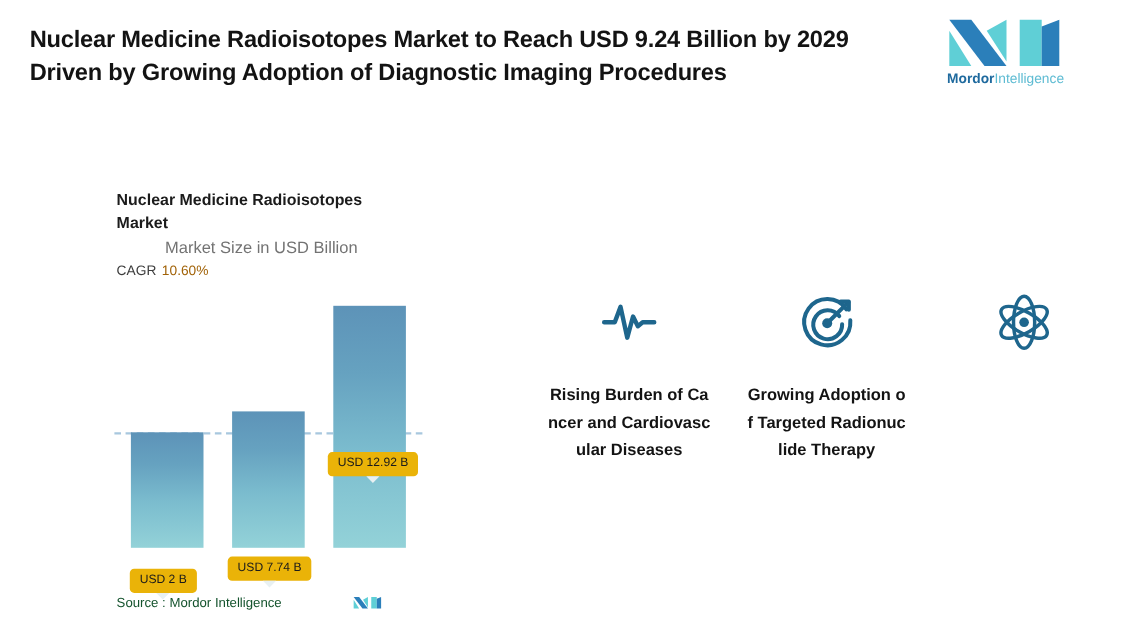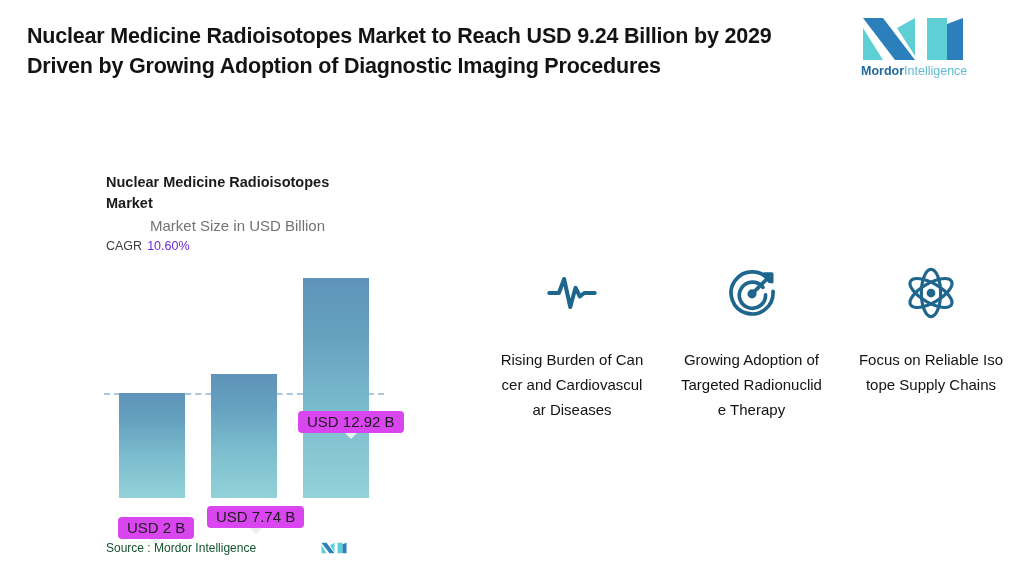--- a/index.html
+++ b/index.html
@@ -50,21 +50,21 @@
   }
   .chart-subtitle {
     position: absolute; left: 106px; top: 60px;
     font-size: 15px; color: #737373; line-height: 16px; margin-left: 44px;
   }
   .chart-cagr {
     position: absolute; left: 106px; top: 80px;
     font-size: 12.5px; color: #3c3c3c; line-height: 16px;
     white-space: nowrap;
   }
-  .chart-cagr .cagr-value { color: #6d28d9; margin-left: 5px; }
+  .chart-cagr .cagr-value { color: #a16207; margin-left: 5px; }
 
   .plot { position: absolute; left: 0; top: 0; width: 470px; height: 420px; }
 
   .baseline {
     position: absolute;
     left: 104px; top: 235px;
     width: 280px; height: 0;
     border-top: 2px dashed #a8c7de;
   }
 
@@ -73,23 +73,23 @@
     bottom: 80px;
     width: 66px;
     background: linear-gradient(to bottom, #5d93b8 0%, #66a2c0 28%, #7bbcce 60%, #93d2d8 100%);
   }
   .bar-2025 { left: 119px; height: 105px; }
   .bar-2026 { left: 211px; height: 124px; }
   .bar-2031 { left: 303px; height: 220px; }
 
   .bar-label {
     position: absolute;
-    font-size: 15px;
+    font-size: 11px;
     color: #1b1b1b;
-    background: #d946ef;
+    background: #eab308;
     border-radius: 4px;
     padding: 4px 9px 5px 9px;
     white-space: nowrap;
     line-height: 13px;
   }
   .bar-label::after {
     content: "";
     position: absolute;
     left: 50%; bottom: -6px;
     margin-left: -6px;
@@ -124,21 +124,21 @@
     width: 523px; height: 280px;
     display: flex; justify-content: space-between; align-items: flex-start;
   }
   .trend-card { width: 164px; display: flex; flex-direction: column; align-items: center; }
   .trend-icon { width: 56px; height: 56px; display: block; color: #1e668d; }
   .trend-text {
     margin-top: 26px;
     width: 148px;
     text-align: center;
     font-size: 15px;
-    font-weight: normal;
+    font-weight: bold;
     line-height: 25px;
     color: #131313;
     word-break: break-all;
   }
 </style>
 </head>
 <body>
 
 <div class="page">
 
@@ -213,19 +213,18 @@
         <div class="trend-text">Growing Adoption of Targeted Radionuclide Therapy</div>
       </div>
 
       <div class="trend-card">
         <svg class="trend-icon" viewBox="0 0 64 64" fill="none" stroke="currentColor" stroke-width="3.6">
           <ellipse cx="32" cy="32" rx="11" ry="27"></ellipse>
           <ellipse cx="32" cy="32" rx="11" ry="27" transform="rotate(60 32 32)"></ellipse>
           <ellipse cx="32" cy="32" rx="11" ry="27" transform="rotate(120 32 32)"></ellipse>
           <circle cx="32" cy="32" r="5" fill="currentColor" stroke="none"></circle>
         </svg>
-        <div class="trend-text">Focus on Reliable Isotope Supply Chains</div>
       </div>
 
     </div>
   </div>
 
 </div>
 
 </body></html>

